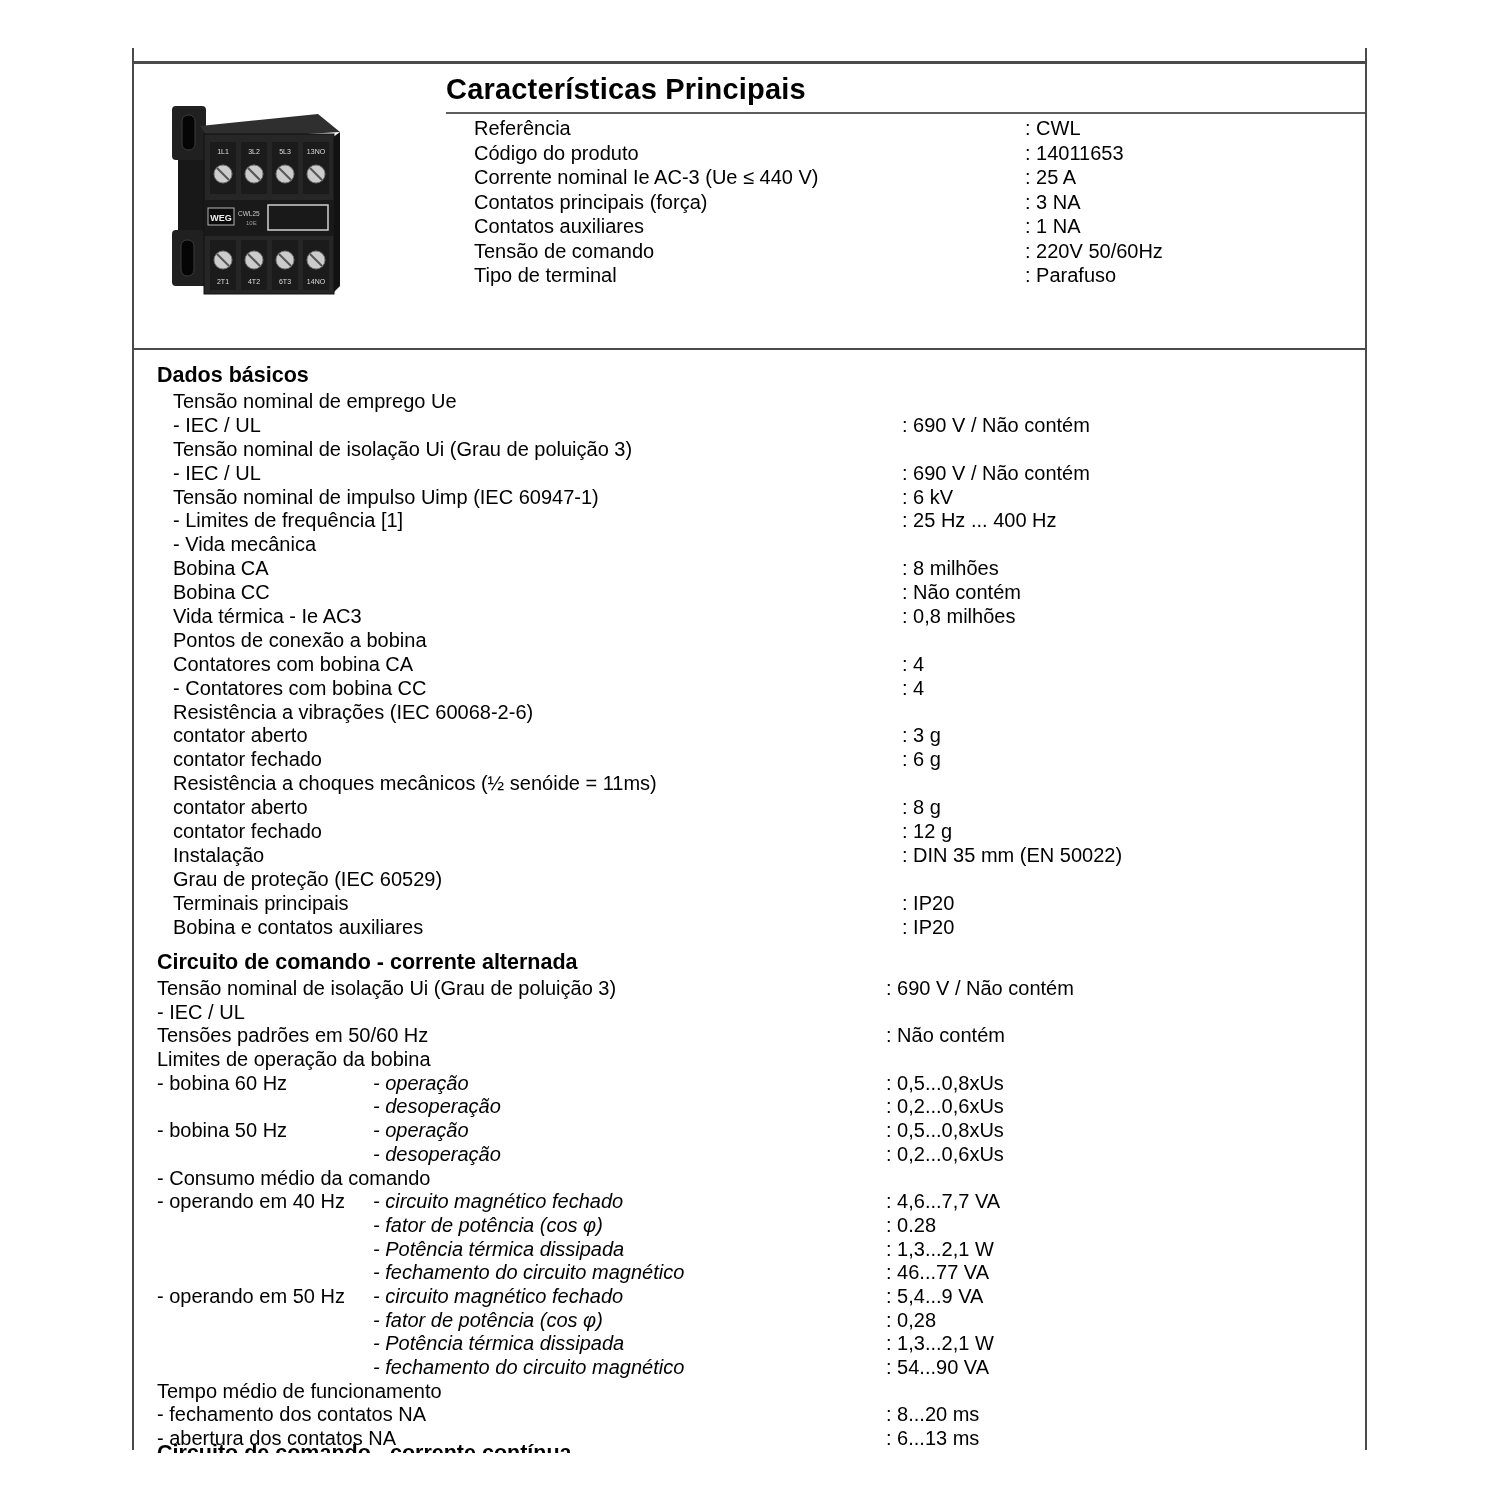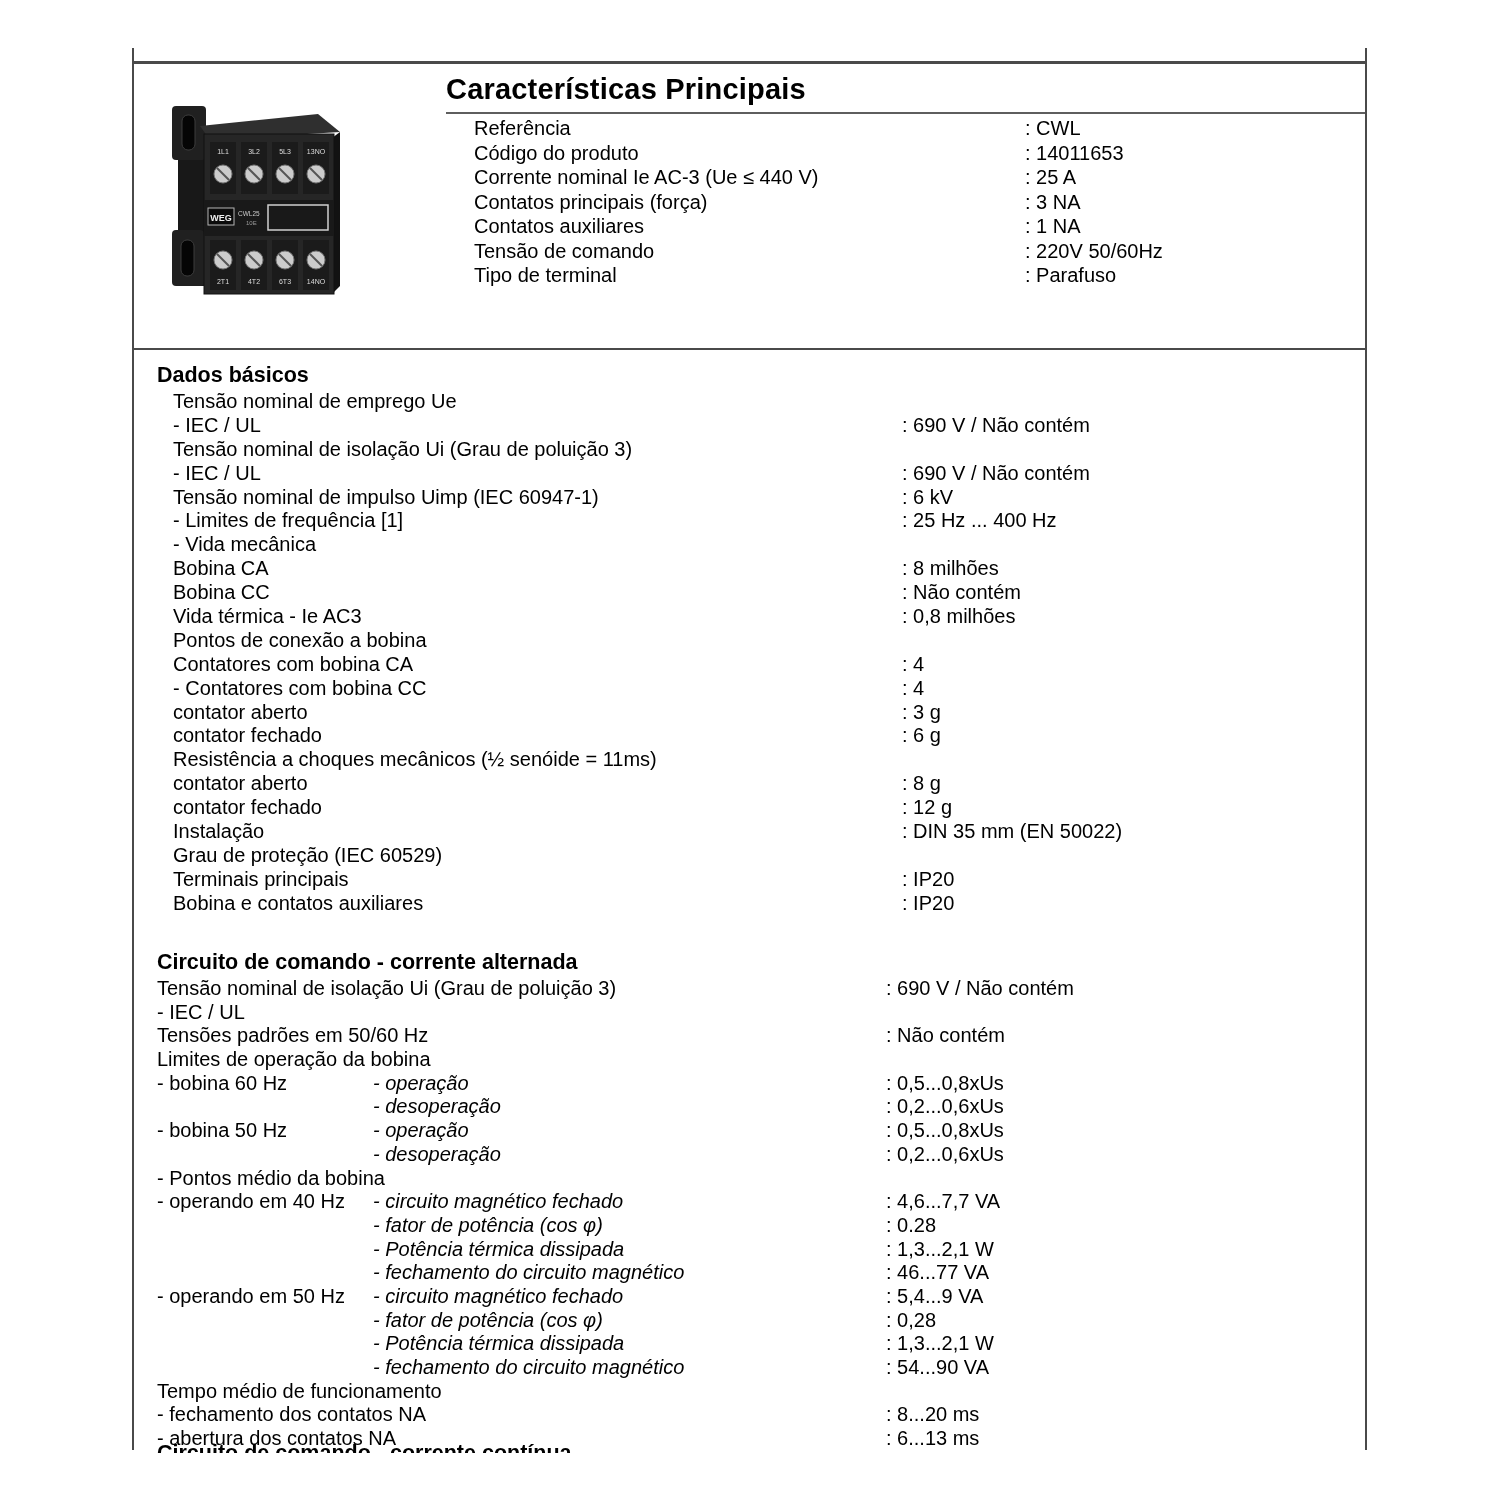--- a/index.html
+++ b/index.html
@@ -142,20 +142,21 @@
       <div class="srow"><span class="scol1">- IEC / UL</span><span class="scol3">: 690 V / Não contém</span></div>
       <div class="srow"><span class="scol1">Tensão nominal de impulso Uimp (IEC 60947-1)</span><span class="scol3">: 6 kV</span></div>
       <div class="srow"><span class="scol1">- Limites de frequência [1]</span><span class="scol3">: 25 Hz ... 400 Hz</span></div>
       <div class="srow"><span class="scol1">- Vida mecânica</span></div>
       <div class="srow"><span class="scol1">Bobina CA</span><span class="scol3">: 8 milhões</span></div>
       <div class="srow"><span class="scol1">Bobina CC</span><span class="scol3">: Não contém</span></div>
       <div class="srow"><span class="scol1">Vida térmica - Ie AC3</span><span class="scol3">: 0,8 milhões</span></div>
       <div class="srow"><span class="scol1">Pontos de conexão a bobina</span></div>
       <div class="srow"><span class="scol1">Contatores com bobina CA</span><span class="scol3">: 4</span></div>
       <div class="srow"><span class="scol1">- Contatores com bobina CC</span><span class="scol3">: 4</span></div>
+      <div class="srow"><span class="scol1">Resistência a vibrações (IEC 60068-2-6)</span></div>
       <div class="srow"><span class="scol1">contator aberto</span><span class="scol3">: 3 g</span></div>
       <div class="srow"><span class="scol1">contator fechado</span><span class="scol3">: 6 g</span></div>
       <div class="srow"><span class="scol1">Resistência a choques mecânicos (½ senóide = 11ms)</span></div>
       <div class="srow"><span class="scol1">contator aberto</span><span class="scol3">: 8 g</span></div>
       <div class="srow"><span class="scol1">contator fechado</span><span class="scol3">: 12 g</span></div>
       <div class="srow"><span class="scol1">Instalação</span><span class="scol3">: DIN 35 mm (EN 50022)</span></div>
       <div class="srow"><span class="scol1">Grau de proteção (IEC 60529)</span></div>
       <div class="srow"><span class="scol1">Terminais principais</span><span class="scol3">: IP20</span></div>
       <div class="srow"><span class="scol1">Bobina e contatos auxiliares</span><span class="scol3">: IP20</span></div>
     </div>
@@ -168,21 +169,21 @@
       <div class="srow"><span class="scol1">- bobina 60 Hz</span><span class="scol2">- operação</span><span class="scol3">: 0,5...0,8xUs</span></div>
       <div class="srow">
         <span class="scol2">- desoperação</span>
         <span class="scol3">: 0,2...0,6xUs</span>
       </div>
       <div class="srow"><span class="scol1">- bobina 50 Hz</span><span class="scol2">- operação</span><span class="scol3">: 0,5...0,8xUs</span></div>
       <div class="srow">
         <span class="scol2">- desoperação</span>
         <span class="scol3">: 0,2...0,6xUs</span>
       </div>
-      <div class="srow"><span class="scol1">- Pontos médio da bobina</span></div>
+      <div class="srow"><span class="scol1">- Consumo médio da comando</span></div>
       <div class="srow"><span class="scol1">- operando em 40 Hz</span><span class="scol2">- circuito magnético fechado</span><span class="scol3">: 4,6...7,7 VA</span></div>
       <div class="srow">
         <span class="scol2">- fator de potência (cos φ)</span>
         <span class="scol3">: 0.28</span>
       </div>
       <div class="srow">
         <span class="scol2">- Potência térmica dissipada</span>
         <span class="scol3">: 1,3...2,1 W</span>
       </div>
       <div class="srow">

